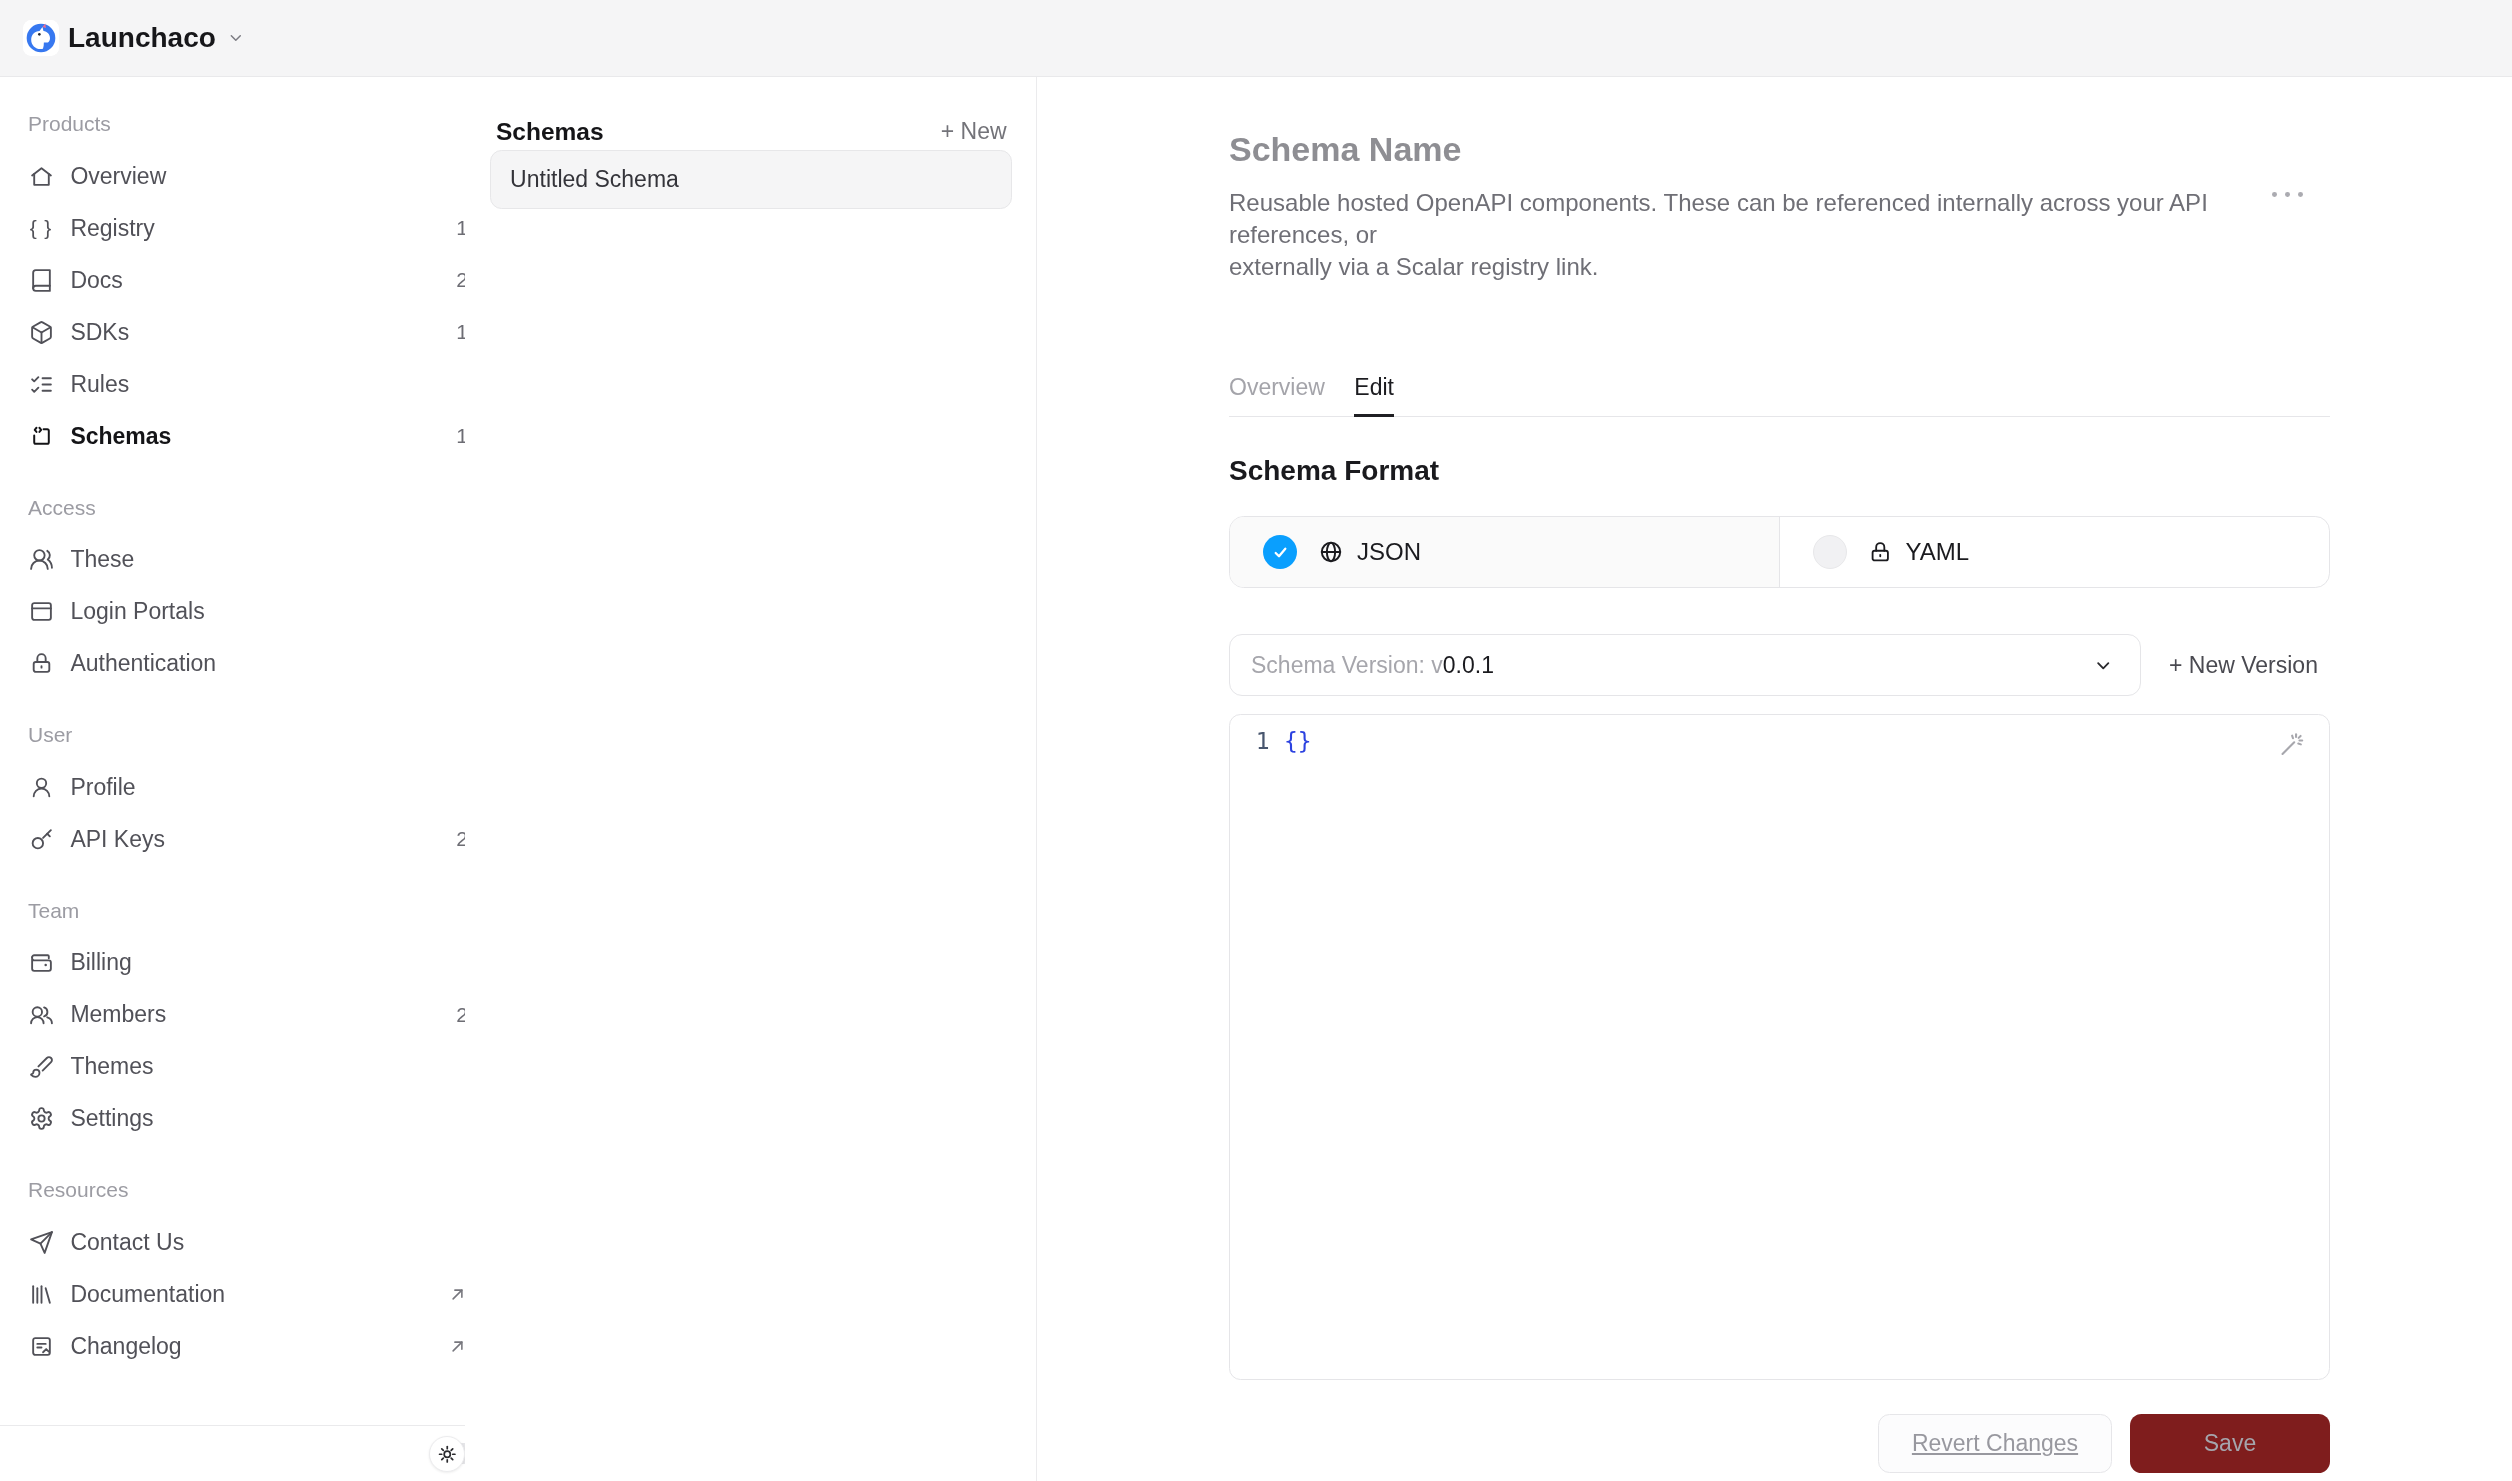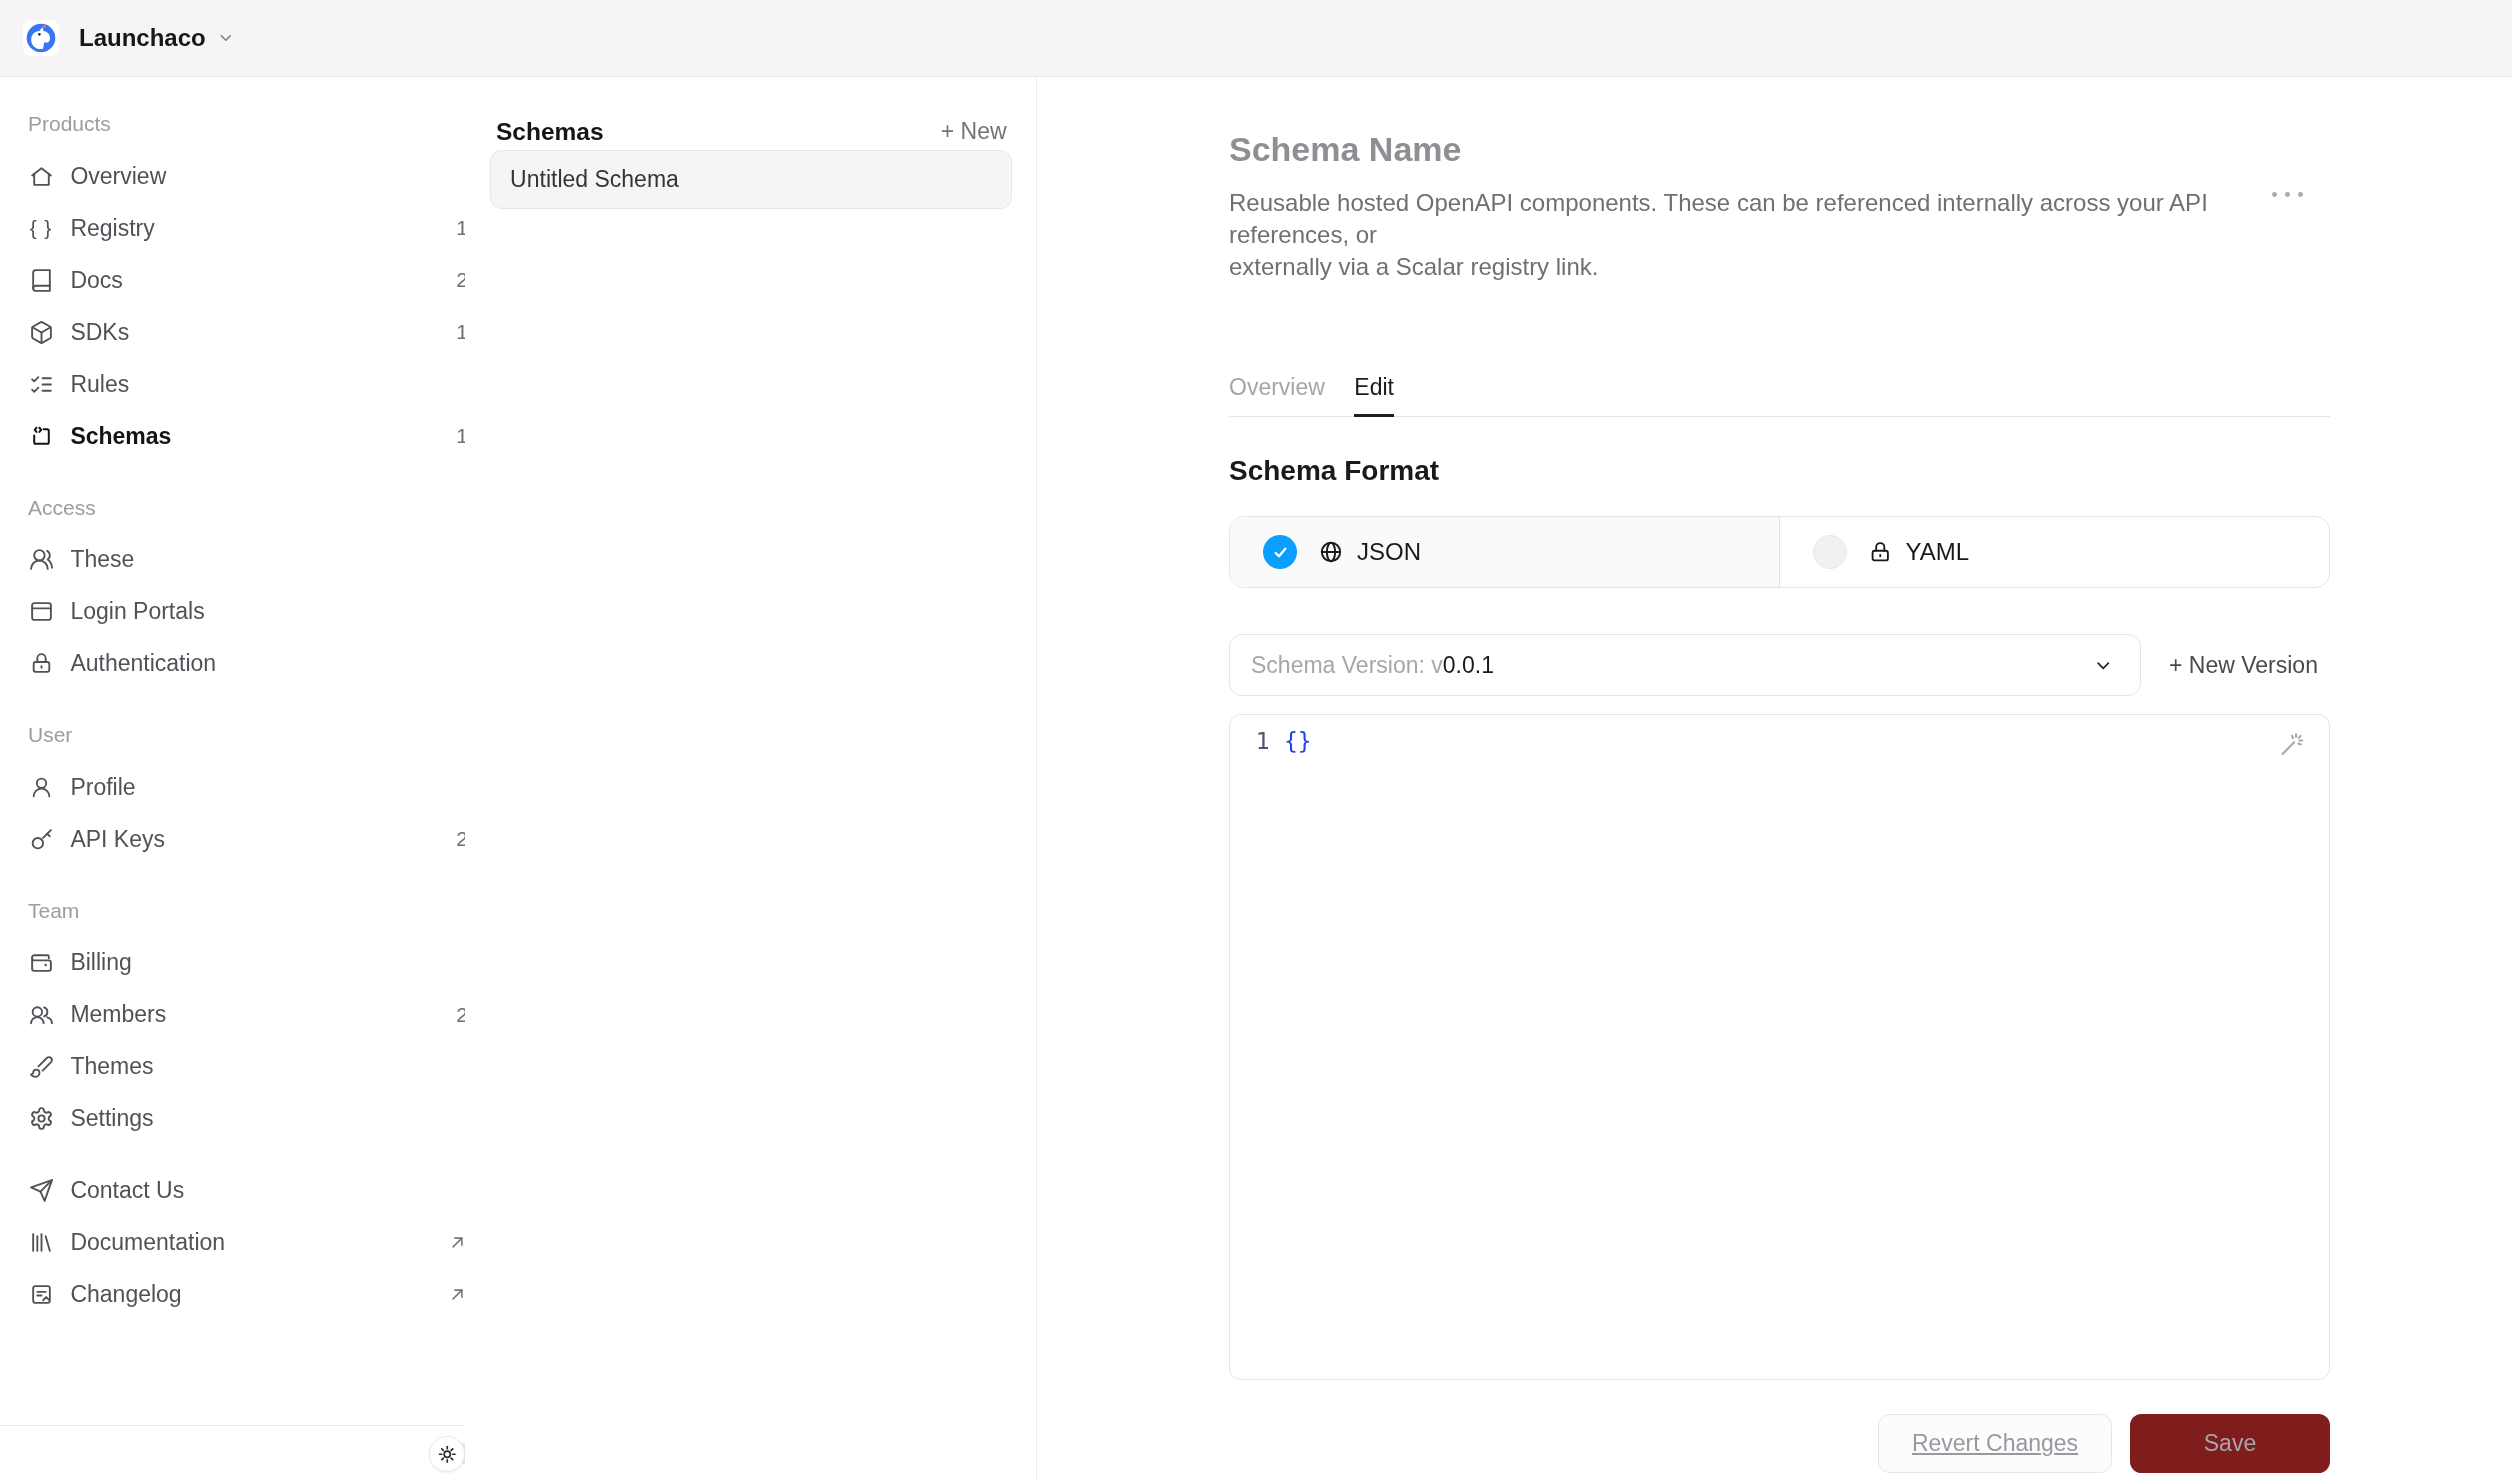--- a/index.html
+++ b/index.html
@@ -5,21 +5,21 @@
   * { box-sizing: border-box; margin: 0; padding: 0; }
   html,body { width:2512px; height:1481px; overflow:hidden; background:#fff;
     font-family:"Liberation Sans", sans-serif; color:#18181b; }
   svg { display:block; }
 
   
   .topbar { position:absolute; left:0; top:0; width:2512px; height:77px;
     background:#f5f5f6; border-bottom:1.6px solid #e9e9eb;
     display:flex; align-items:center; padding-left:23px; }
   .logo { width:36px; height:36px; border-radius:8.2px; background:#fff; overflow:hidden; flex:none; }
-  .ws-name { margin-left:20px; font-size:24px; font-weight:600; color:#17171a;text-align:right; }
+  .ws-name { margin-left:9px; font-size:28px; font-weight:600; color:#17171a;text-align:right; }
   .ws-chevron { margin-left:9.8px; color:#7b7b82; }
 
   
   .sidebar { position:absolute; left:0; top:77px; width:508px; bottom:0;
     background:#fff; border-right:1.6px solid #ebebed; padding-top:21px; }
   .nav-label { height:52px; display:flex; align-items:center; padding-left:28px;
     font-size:21px; color:#9c9ca3; }
   .nav-row { height:52px; display:flex; align-items:center;
     padding:0 39px 0 28px; font-size:23px; color:#515158; cursor:default; }
   .nav-row.active { color:#141417; font-weight:600; }
@@ -280,20 +280,21 @@
     <span class="nic">
       <svg width="25" height="25" viewBox="0 0 24 24" fill="none" stroke="currentColor" stroke-width="1.8" stroke-linecap="round" stroke-linejoin="round">
           <path d="M12.22 2h-.44a2 2 0 0 0-2 2v.18a2 2 0 0 1-1 1.73l-.43.25a2 2 0 0 1-2 0l-.15-.08a2 2 0 0 0-2.73.73l-.22.38a2 2 0 0 0 .73 2.73l.15.1a2 2 0 0 1 1 1.72v.51a2 2 0 0 1-1 1.74l-.15.09a2 2 0 0 0-.73 2.73l.22.38a2 2 0 0 0 2.73.73l.15-.08a2 2 0 0 1 2 0l.43.25a2 2 0 0 1 1 1.73V20a2 2 0 0 0 2 2h.44a2 2 0 0 0 2-2v-.18a2 2 0 0 1 1-1.73l.43-.25a2 2 0 0 1 2 0l.15.08a2 2 0 0 0 2.73-.73l.22-.39a2 2 0 0 0-.73-2.73l-.15-.08a2 2 0 0 1-1-1.74v-.5a2 2 0 0 1 1-1.74l.15-.09a2 2 0 0 0 .73-2.73l-.22-.38a2 2 0 0 0-2.73-.73l-.15.08a2 2 0 0 1-2 0l-.43-.25a2 2 0 0 1-1-1.73V4a2 2 0 0 0-2-2z"></path>
           <circle cx="12" cy="12" r="3"></circle>
         </svg>
     </span>
     <span>Settings</span>
   </div>
 
   <div class="section-gap"></div>
+  <div class="nav-label">Resources</div>
 
   <div class="nav-row">
     <span class="nic">
       <svg width="25" height="25" viewBox="0 0 24 24" fill="none" stroke="currentColor" stroke-width="1.8" stroke-linecap="round" stroke-linejoin="round">
           <path d="m22 2-7 20-4-9-9-4Z"></path>
           <path d="M22 2 11 13"></path>
         </svg>
     </span>
     <span>Contact Us</span>
   </div>

